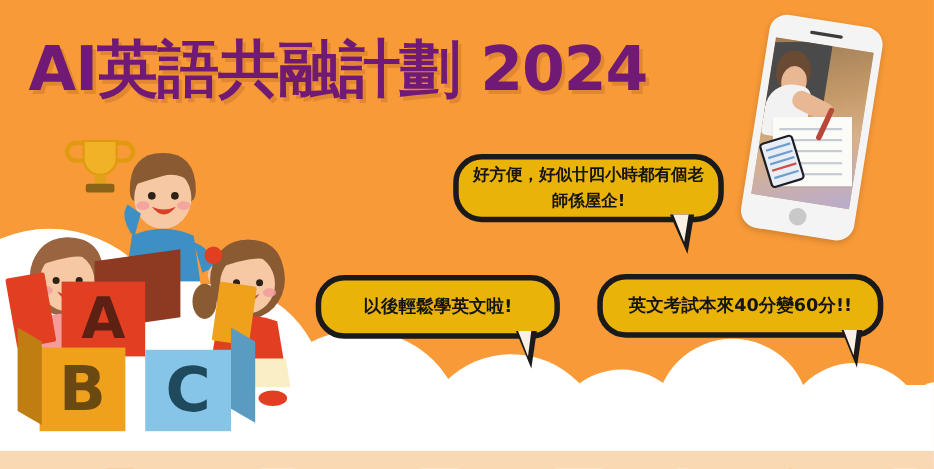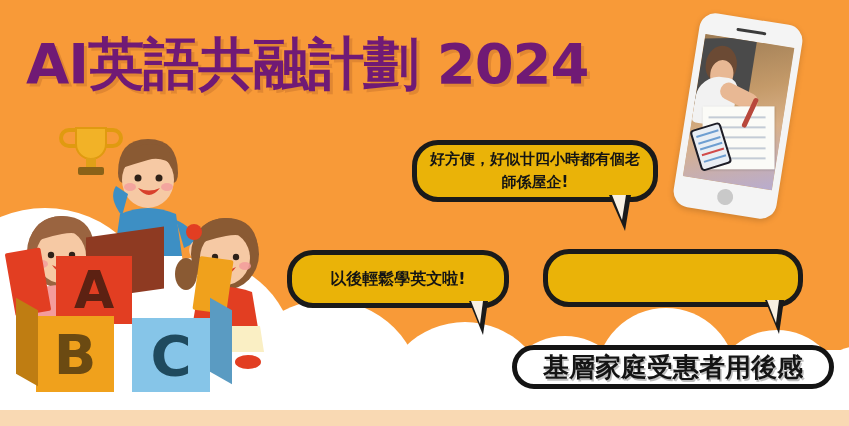--- a/index.html
+++ b/index.html
@@ -298,23 +298,21 @@
     <span class="tail-in"></span>
   </div>
 
   <div class="bubble" id="bubble2">
     <span>以後輕鬆學英文啦!</span>
     <span class="tail-out"></span>
     <span class="tail-in"></span>
   </div>
 
   <div class="bubble" id="bubble3">
+    <span>英文考試本來40分變60分!!</span>
     <span class="tail-out"></span>
     <span class="tail-in"></span>
   </div>
 
-  <div id="badge">
-    <span>基層家庭受惠者用後感</span>
-  </div>
 
   <div class="bottom-strip"></div>
 
 </div>
 
 </body></html>

